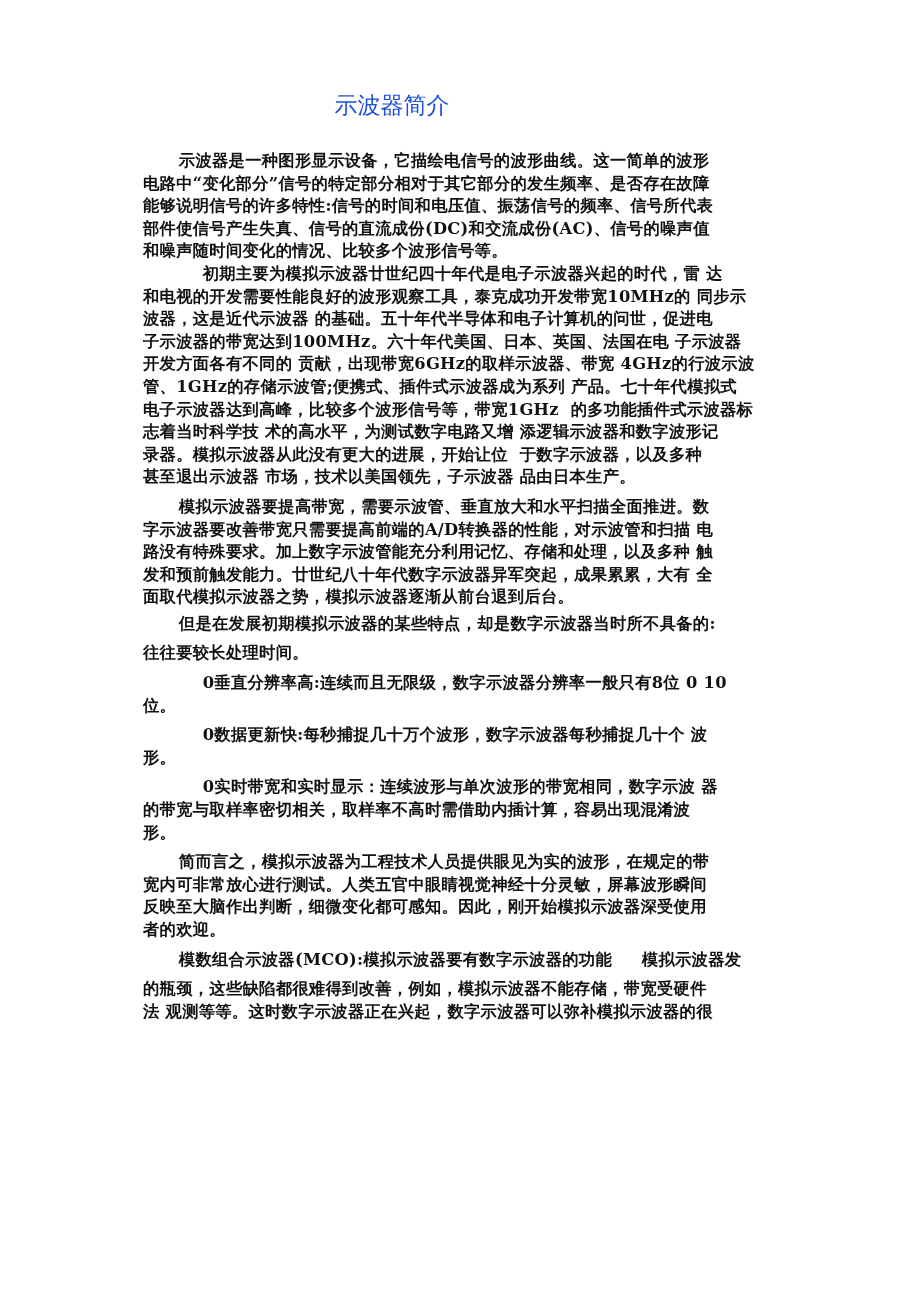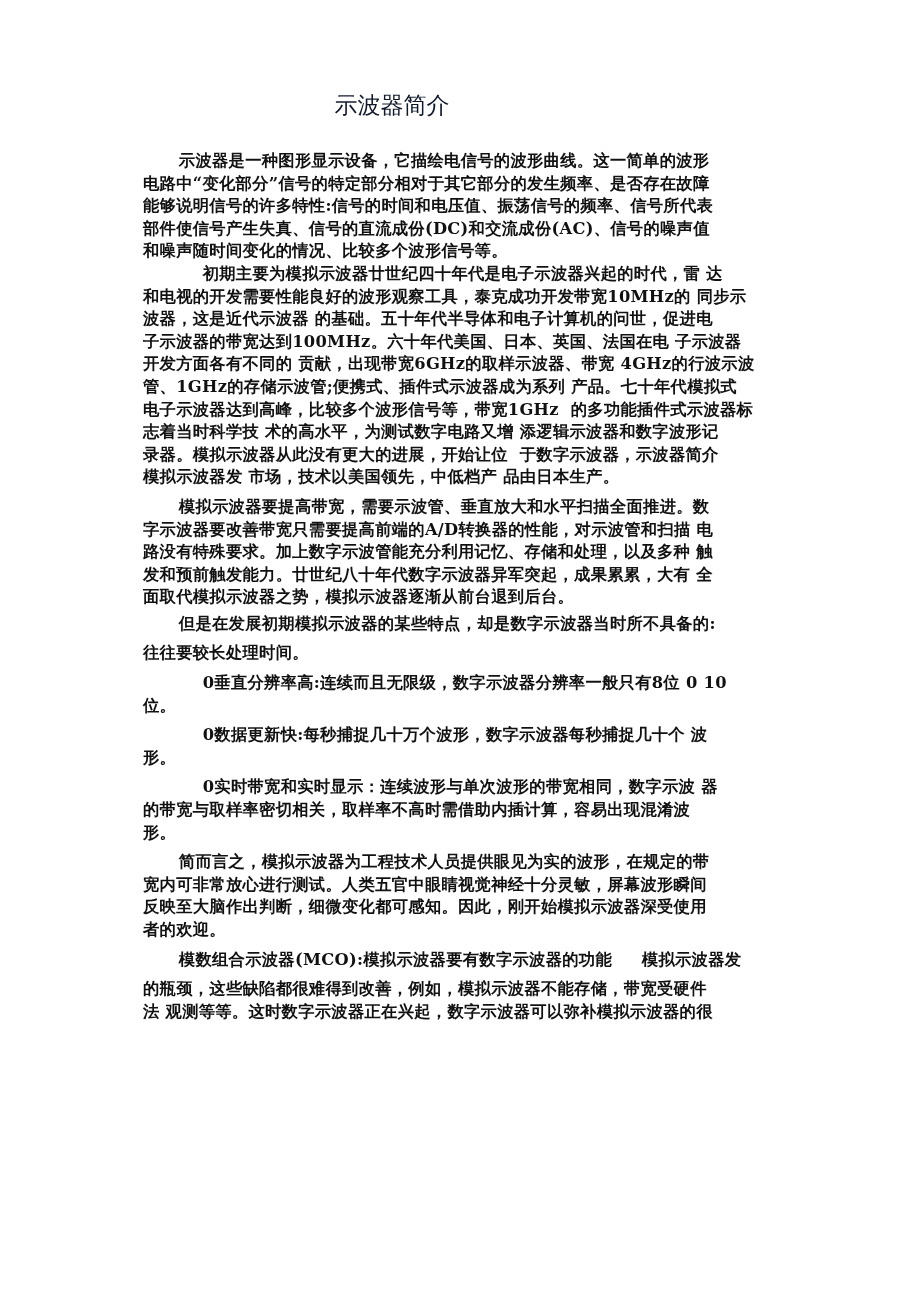--- a/index.html
+++ b/index.html
@@ -23,21 +23,21 @@
     }
     .title {
       position: absolute;
       left: 0; width: 784px;
       top: 90px;
       text-align: center;
       font-family: "DejaVu Sans", "Liberation Sans", sans-serif;
       font-size: 23px;
       line-height: 30px;
       letter-spacing: 0px;
-      color: #0f172a;
+      color: #1d4ed8;
     }
     .body {
       position: absolute;
       left: 143px;
       top: 150px;
       width: 640px;
       font-weight: bold;
     }
     .line {
       height: 22.6px;
@@ -67,22 +67,22 @@
 
     <div>
       <div class="line">          初期主要为模拟示波器廿世纪四十年代是电子示波器兴起的时代，雷 达</div>
       <div class="line">和电视的开发需要性能良好的波形观察工具，泰克成功开发带宽10MHz的 同步示</div>
       <div class="line">波器，这是近代示波器 的基础。五十年代半导体和电子计算机的问世，促进电</div>
       <div class="line">子示波器的带宽达到100MHz。六十年代美国、日本、英国、法国在电 子示波器</div>
       <div class="line">开发方面各有不同的 贡献，出现带宽6GHz的取样示波器、带宽 4GHz的行波示波</div>
       <div class="line">管、1GHz的存储示波管;便携式、插件式示波器成为系列 产品。七十年代模拟式</div>
       <div class="line">电子示波器达到高峰，比较多个波形信号等，带宽1GHz  的多功能插件式示波器标</div>
       <div class="line">志着当时科学技 术的高水平，为测试数字电路又增 添逻辑示波器和数字波形记</div>
-      <div class="line">录器。模拟示波器从此没有更大的进展，开始让位  于数字示波器，示波器简介</div>
-      <div class="line">模拟示波器发 市场，技术以美国领先，中低档产 品由日本生产。</div>
+      <div class="line">录器。模拟示波器从此没有更大的进展，开始让位  于数字示波器，以及多种</div>
+      <div class="line">甚至退出示波器 市场，技术以美国领先，子示波器 品由日本生产。</div>
     </div>
 
     <div class="gap-lg"></div>
 
     <div>
       <div class="line">      模拟示波器要提高带宽，需要示波管、垂直放大和水平扫描全面推进。数</div>
       <div class="line">字示波器要改善带宽只需要提高前端的A/D转换器的性能，对示波管和扫描 电</div>
       <div class="line">路没有特殊要求。加上数字示波管能充分利用记忆、存储和处理，以及多种 触</div>
       <div class="line">发和预前触发能力。廿世纪八十年代数字示波器异军突起，成果累累，大有 全</div>
       <div class="line">面取代模拟示波器之势，模拟示波器逐渐从前台退到后台。</div>

